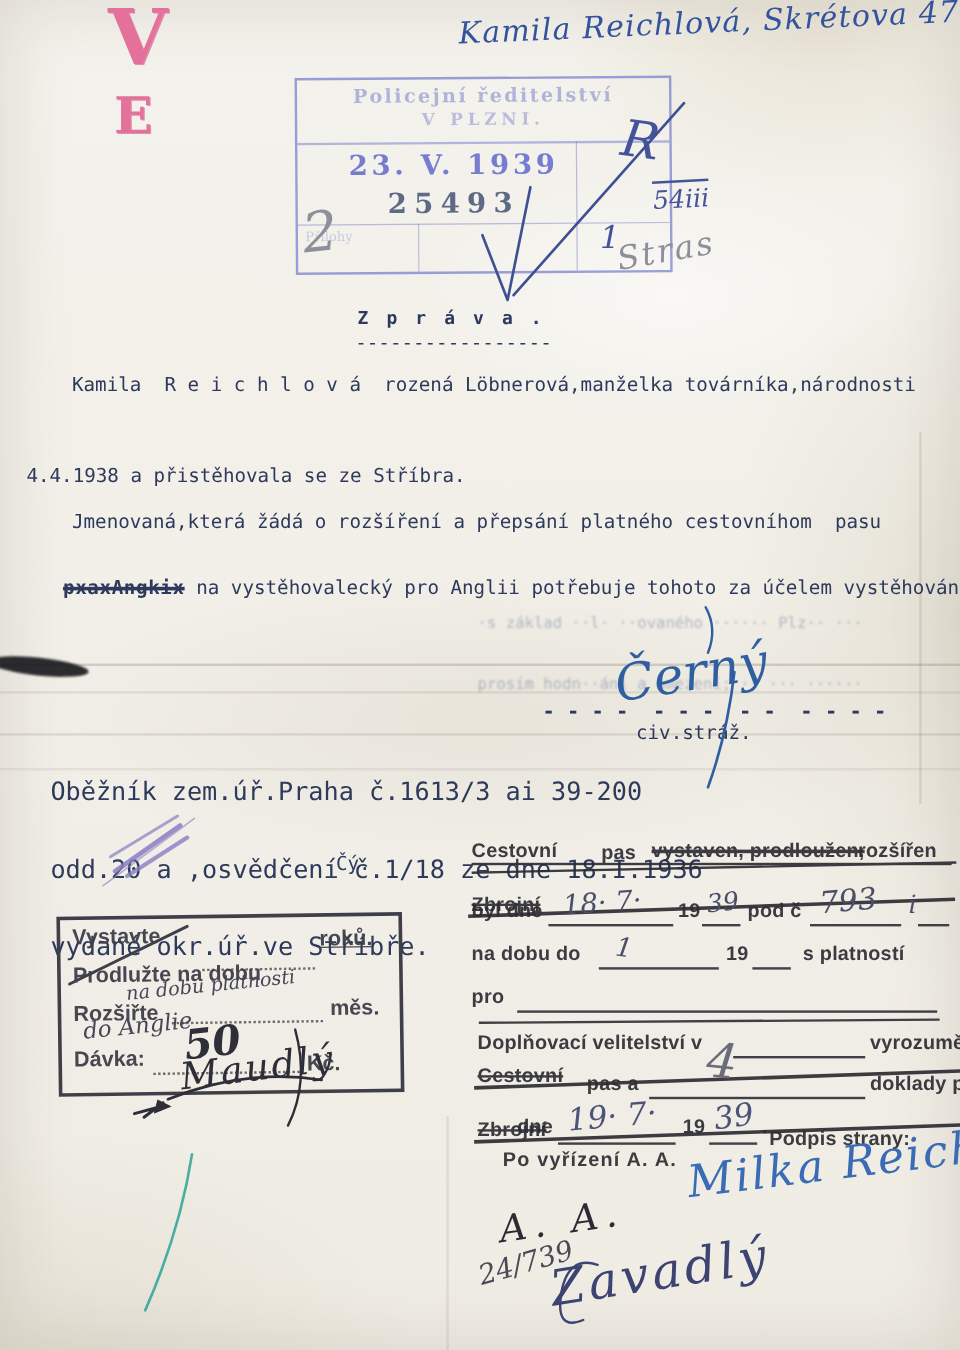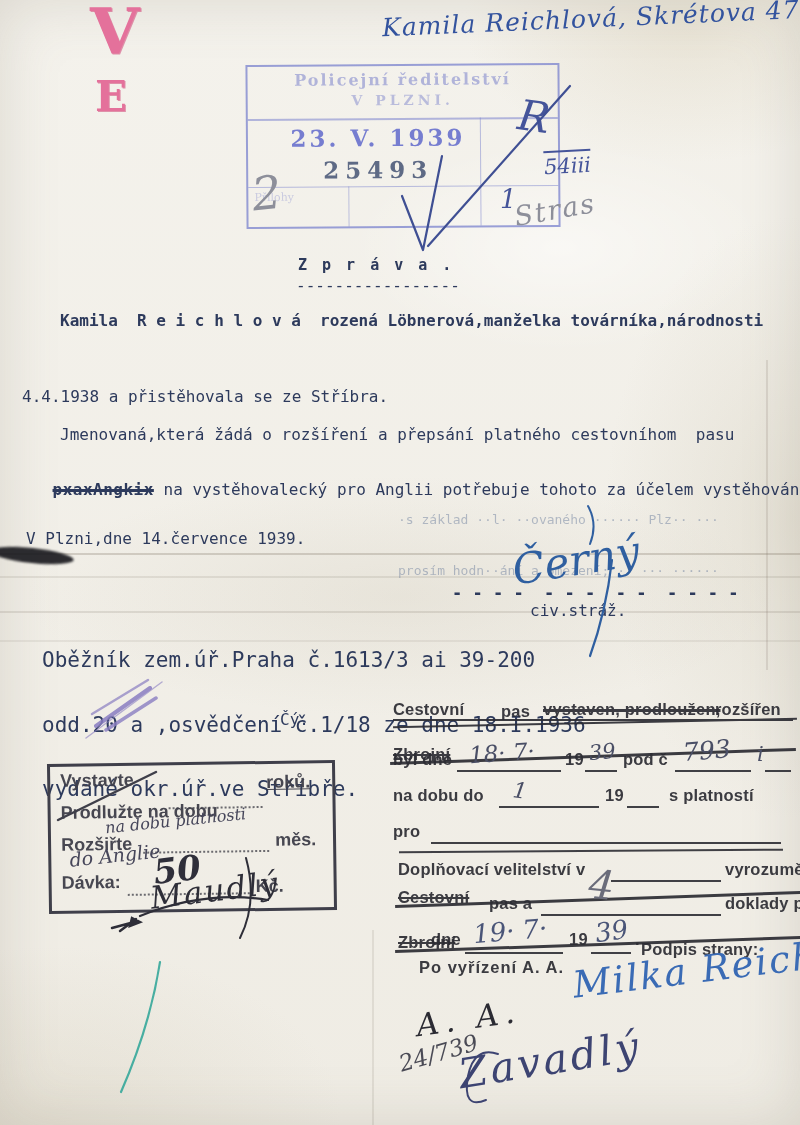--- a/index.html
+++ b/index.html
@@ -66,27 +66,26 @@
 
   <div class="abs hw" style="left:252px;top:166px;font-size:46px;color:#8d8f9a;transform:rotate(-6deg);">2</div>
   <div class="abs hw" style="left:518px;top:92px;font-size:42px;color:#45549a;transform:rotate(8deg);">R</div>
   <div class="abs hw" style="left:544px;top:150px;font-size:21px;color:#45549a;border-top:2px solid #45549a;padding-top:2px;transform:rotate(-3deg);">54iii</div>
   <div class="abs hw" style="left:500px;top:184px;font-size:26px;color:#45549a;">1</div>
   <div class="abs hw" style="left:514px;top:194px;font-size:27px;color:#8d8f9a;transform:rotate(-10deg);letter-spacing:2px;">Stras</div>
 
   <div class="abs typed" style="left:298px;top:256px;font-size:15px;letter-spacing:3px;font-weight:bold;">Z p r á v a .</div>
   <div class="abs typed" style="left:296px;top:276px;font-size:16px;">-----------------</div>
 
-  <div class="abs typed" style="left:60px;top:311px;font-weight:bold;">Kamila  R e i c h l o v á  rozená Löbnerová,manželka továrníka,národnosti</div>
+  <div class="abs typed" style="left:60px;top:311px;">Kamila  R e i c h l o v á  rozená Löbnerová,manželka továrníka,národnosti</div>
   <div class="abs typed" style="left:22px;top:387px;">4.4.1938 a přistěhovala se ze Stříbra.</div>
   <div class="abs typed" style="left:60px;top:425px;">Jmenovaná,která žádá o rozšíření a přepsání platného cestovníhom  pasu</div>
   <div class="abs typed" style="left:14px;top:461px;">
     <span class="overstruck">pxaxAngkix</span><span> na vystěhovalecký pro Anglii potřebuje tohoto za účelem vystěhování.</span>
   </div>
-  <div class="abs typed" style="left:26px;top:529px;">V Plzni,dne 14.července 1939.</div>
 
   <div class="abs faint" style="left:398px;top:477px;">
     <div>·s základ ··l· ··ovaného ······ Plz·· ···</div>
     <div>prosím hodn··ání a omezení; ·· ··· ······</div>
   </div>
 
   <div class="abs typed" style="left:452px;top:583px;font-size:17px;font-weight:bold;">- - - -  - - -  - -  - - - -</div>
   <div class="abs hw" style="left:512px;top:536px;font-size:42px;color:#2f5fa0;transform:rotate(-9deg);z-index:6;">Černý</div>
   <div class="abs typed" style="left:530px;top:601px;font-size:16px;">civ.stráž.</div>
 

